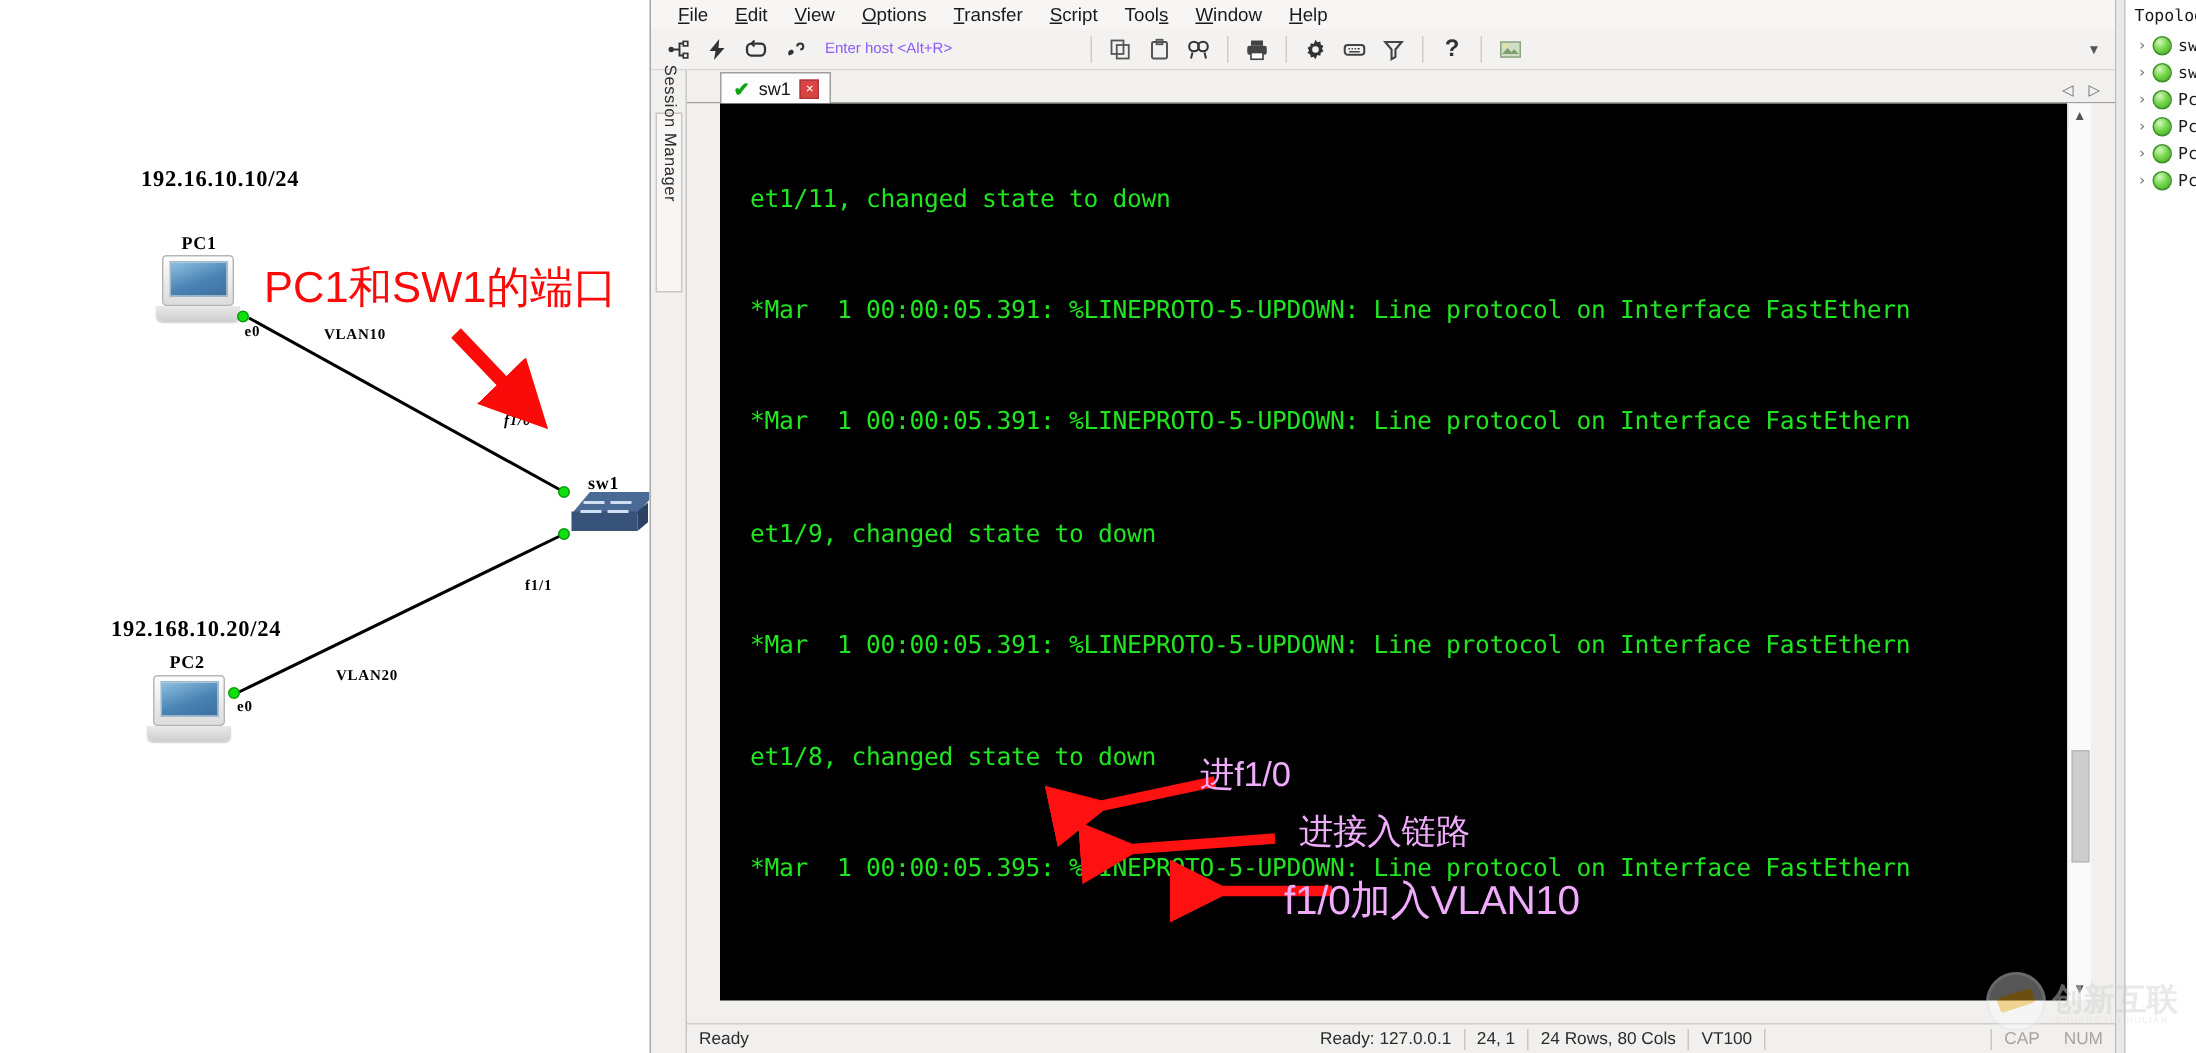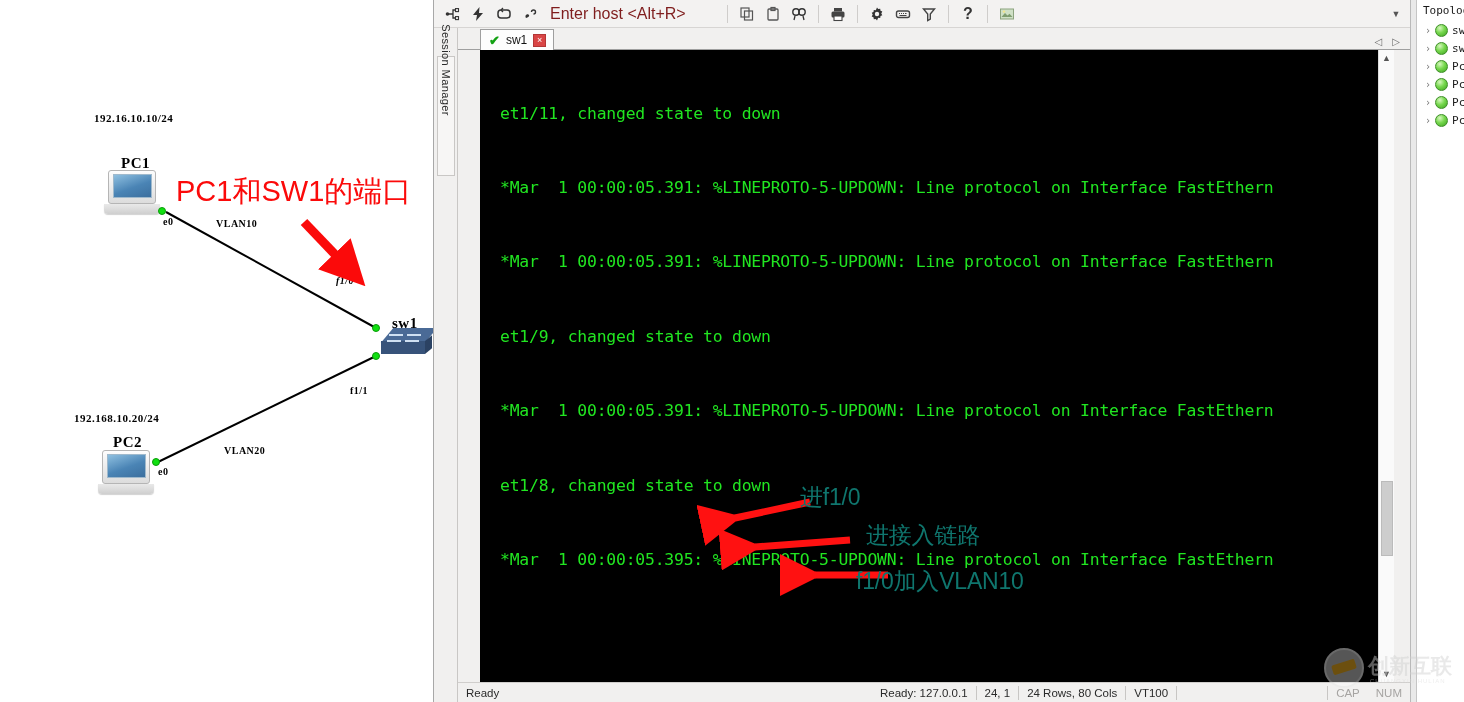--- a/index.html
+++ b/index.html
@@ -18,22 +18,22 @@
     overflow: hidden;
   }
   .topo-label {
     position: absolute;
     font-family: "Liberation Serif", serif;
     font-weight: bold;
     color: #000;
     white-space: nowrap;
     letter-spacing: .5px;
   }
-  .ip-label { font-size: 11px; }
-  .node-name { font-size: 15px; }
+  .ip-label { font-size: 15px; }
+  .node-name { font-size: 12px; }
   .iface-label { font-size: 10px; }
   .vlan-label { font-size: 10px; }
 
   
   .pc {
     position: absolute; width: 56px; height: 46px;
   }
   .pc .screen-outer {
     position: absolute; left: 4px; top: 0; width: 48px; height: 34px;
     background: linear-gradient(#fdfdfd,#dcdcdc);
@@ -101,21 +101,21 @@
   #toolbar {
     height: 28px; background: #f3f2f1; border-bottom: 1px solid #d7d5d3;
     display: flex; align-items: center; padding: 0 6px; gap: 2px;
   }
   .tb-btn {
     width: 24px; height: 24px; display: flex; align-items: center; justify-content: center;
     color: #3a3a3a;
   }
   .tb-sep { width: 1px; height: 18px; background: #cfcdcb; margin: 0 5px; }
   #host-field {
-    width: 176px; height: 20px; font-size: 16px; color: #7f1d1d;
+    width: 176px; height: 20px; font-size: 10px; color: #8b5cf6;
     display: flex; align-items: center; padding-left: 6px;
     border: none; background: transparent;
   }
   .tb-spacer { flex: 1; }
   #tb-dropdown { width: 16px; display:flex; align-items:center; justify-content:center; color:#555; font-size:9px;}
 
   
   #crt-body { flex: 1; display: flex; min-height: 0; }
   #session-rail {
     width: 24px; background: #f1f0ef; border-right: 1px solid #c9c7c5;
@@ -170,30 +170,30 @@
     position: relative;
   }
   #vscroll .arrow-btn { height: 16px; width: 16px; display:flex; align-items:center; justify-content:center; color:#555; font-size:9px;}
   #vscroll .track { position:absolute; top:16px; bottom:16px; left:0; right:0; background:#fafafa; }
   #vscroll .thumb { position: absolute; left: 2px; width: 12px; background: #cdcdcd; border: 1px solid #bbb; }
   #right-gutter { width: 16px; background: #f1f0ef; }
 
   
   #statusbar {
     height: 20px; background: #f1f0ef; border-top: 1px solid #d0cecc;
-    display: flex; align-items: center; font-size: 11.5px; color: #2a2a2a;
+    display: flex; align-items: center; font-size: 11.5px; color: #2a2a2a; margin-top: 15px;
   }
   #statusbar .cell { padding: 0 8px; height: 100%; display: flex; align-items: center; }
   #statusbar .sep { width: 1px; height: 14px; background: #c8c6c4; }
   .grow { flex: 1; }
   .dim { color: #a6a4a2; }
 
   
   .term-note {
-    position: absolute; color: #0f766e; white-space: nowrap;
+    position: absolute; color: #f0abfc; white-space: nowrap;
     font-family: "Liberation Sans", sans-serif; font-weight: 400; text-align: center;
   }
   svg.annot { position: absolute; left: 0; top: 0; pointer-events: none; }
 
   
   #topo-panel {
     position: absolute; left: 1410px; top: 0; width: 54px; height: 702px;
     background: #ffffff; border-left: 1px solid #b9b9b9;
     font-family: "DejaVu Sans Mono", monospace;
   }
@@ -291,20 +291,31 @@
         <marker id="redhead" markerWidth="5" markerHeight="5" refX="2.2" refY="2.5" orient="auto">
           <path d="M0,0 L5,2.5 L0,5 z" fill="#fb0a0a"></path>
         </marker>
       </defs>
       <line x1="304" y1="222" x2="348" y2="268" stroke="#fb0a0a" stroke-width="9" marker-end="url(#redhead)"></line>
     </svg>
   </div>
 
   <div id="crt-window">
 
+    <div id="menubar">
+      <div class="mi"><u>F</u>ile</div>
+      <div class="mi"><u>E</u>dit</div>
+      <div class="mi"><u>V</u>iew</div>
+      <div class="mi"><u>O</u>ptions</div>
+      <div class="mi"><u>T</u>ransfer</div>
+      <div class="mi"><u>S</u>cript</div>
+      <div class="mi">Tool<u>s</u></div>
+      <div class="mi"><u>W</u>indow</div>
+      <div class="mi"><u>H</u>elp</div>
+    </div>
 
     <div id="toolbar">
       <div class="tb-btn">
         <svg width="16" height="16" viewBox="0 0 16 16">
             <circle cx="3.5" cy="8" r="1.8" fill="#333"></circle>
             <path d="M5 8 H9 M9 8 V4 H12 M9 8 V12 H12" stroke="#333" stroke-width="1.3" fill="none"></path>
             <rect x="11.5" y="2.6" width="3" height="3" fill="none" stroke="#333" stroke-width="1.1"></rect>
             <rect x="11.5" y="10.6" width="3" height="3" fill="none" stroke="#333" stroke-width="1.1"></rect>
           </svg>
       </div>
@@ -439,21 +450,21 @@
                 <marker id="rh2" markerWidth="6" markerHeight="6" refX="1" refY="3" orient="auto">
                   <path d="M6,0 L0,3 L6,6 z" fill="#ff1111"></path>
                 </marker>
               </defs>
               <line x1="330" y1="452" x2="255" y2="468" stroke="#ff1111" stroke-width="7" marker-end="url(#rh2)"></line>
               <line x1="370" y1="490" x2="275" y2="497" stroke="#ff1111" stroke-width="7" marker-end="url(#rh2)"></line>
               <line x1="408" y1="525" x2="335" y2="525" stroke="#ff1111" stroke-width="7" marker-end="url(#rh2)"></line>
             </svg>
             <div class="term-note" style="left:320px; top:435px; font-size:23px;">进f1/0</div>
             <div class="term-note" style="left:386px; top:473px; font-size:23px;">进接入链路</div>
-            <div class="term-note" style="left:376px; top:519px; font-size:23px;">f1/0加入VLAN10</div>
+            <div class="term-note" style="left:376px; top:519px; font-size:27px;">f1/0加入VLAN10</div>
           </div>
 
           <div id="vscroll">
             <div class="arrow-btn">▲</div>
             <div class="track">
               <div class="thumb" style="top:415px; height:75px;"></div>
             </div>
             <div class="arrow-btn" style="position:absolute; bottom:0;">▼</div>
           </div>
           <div id="right-gutter"></div>

